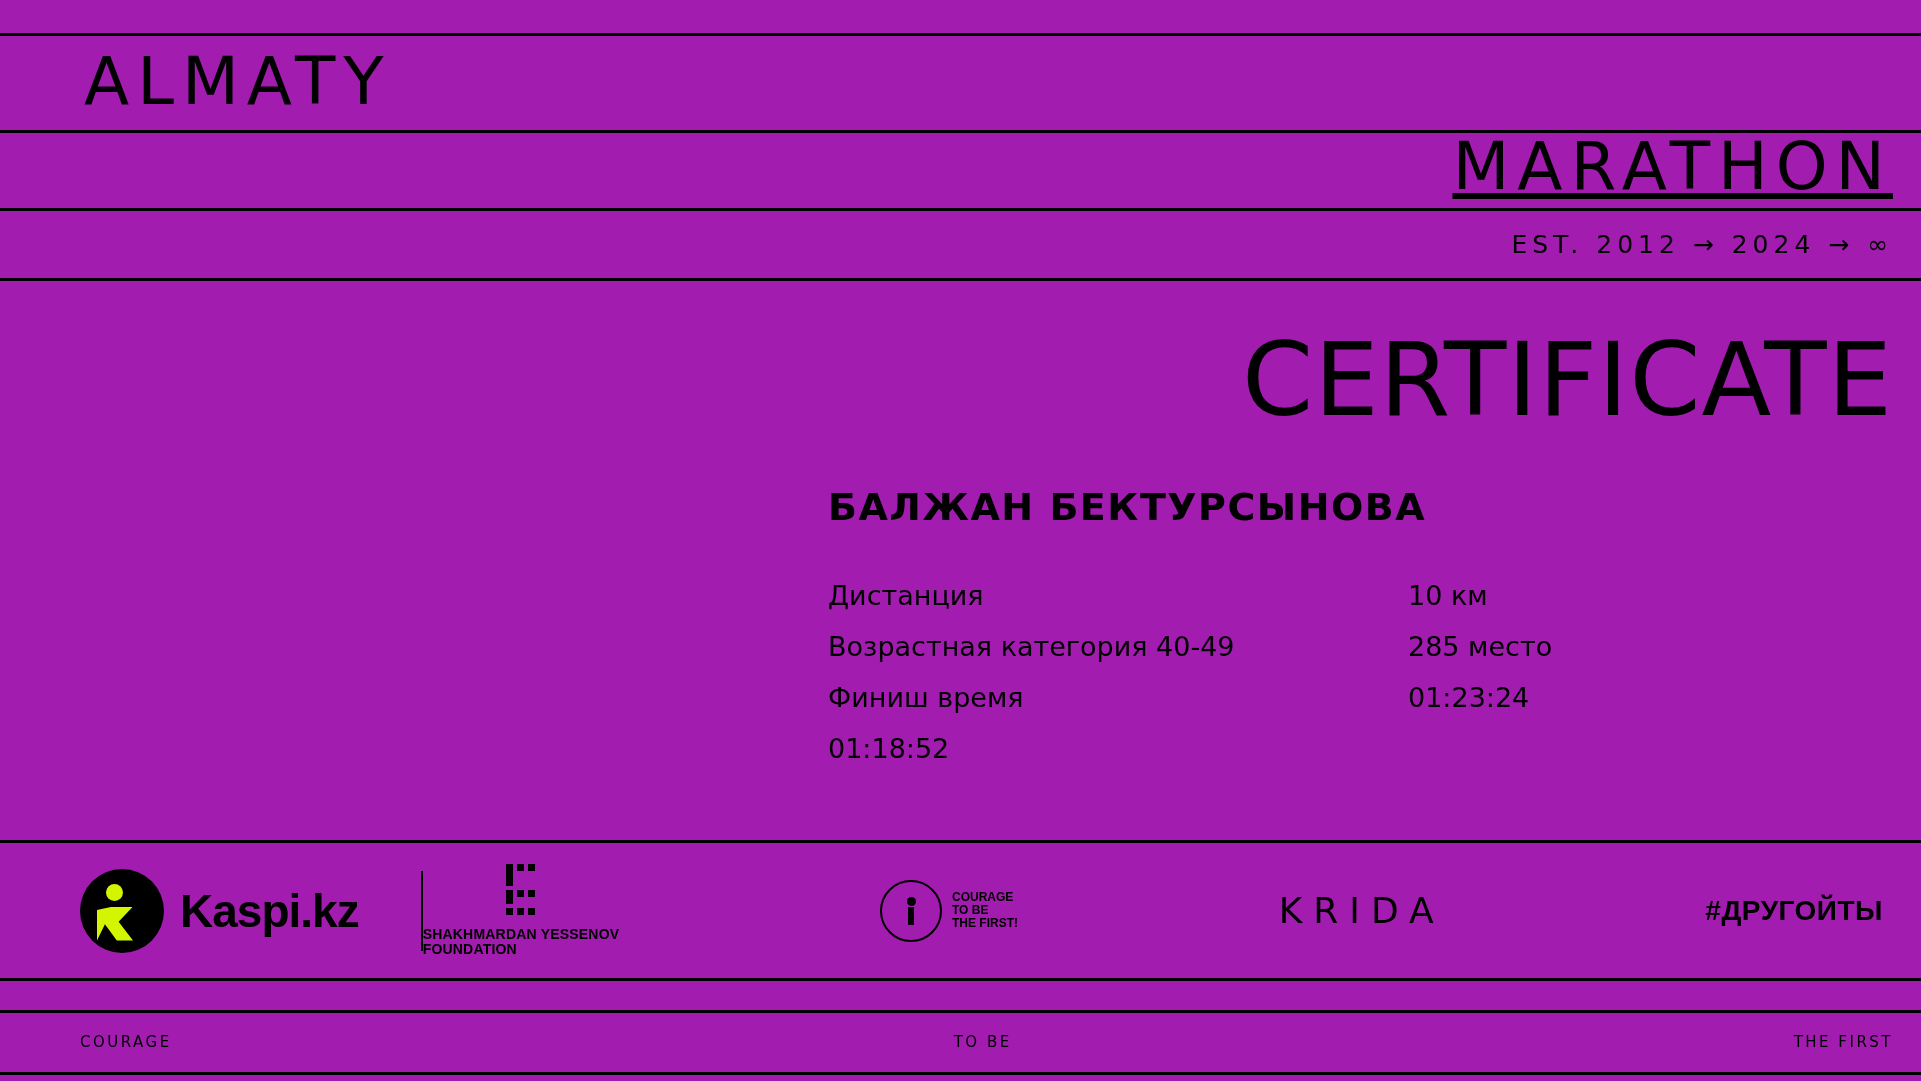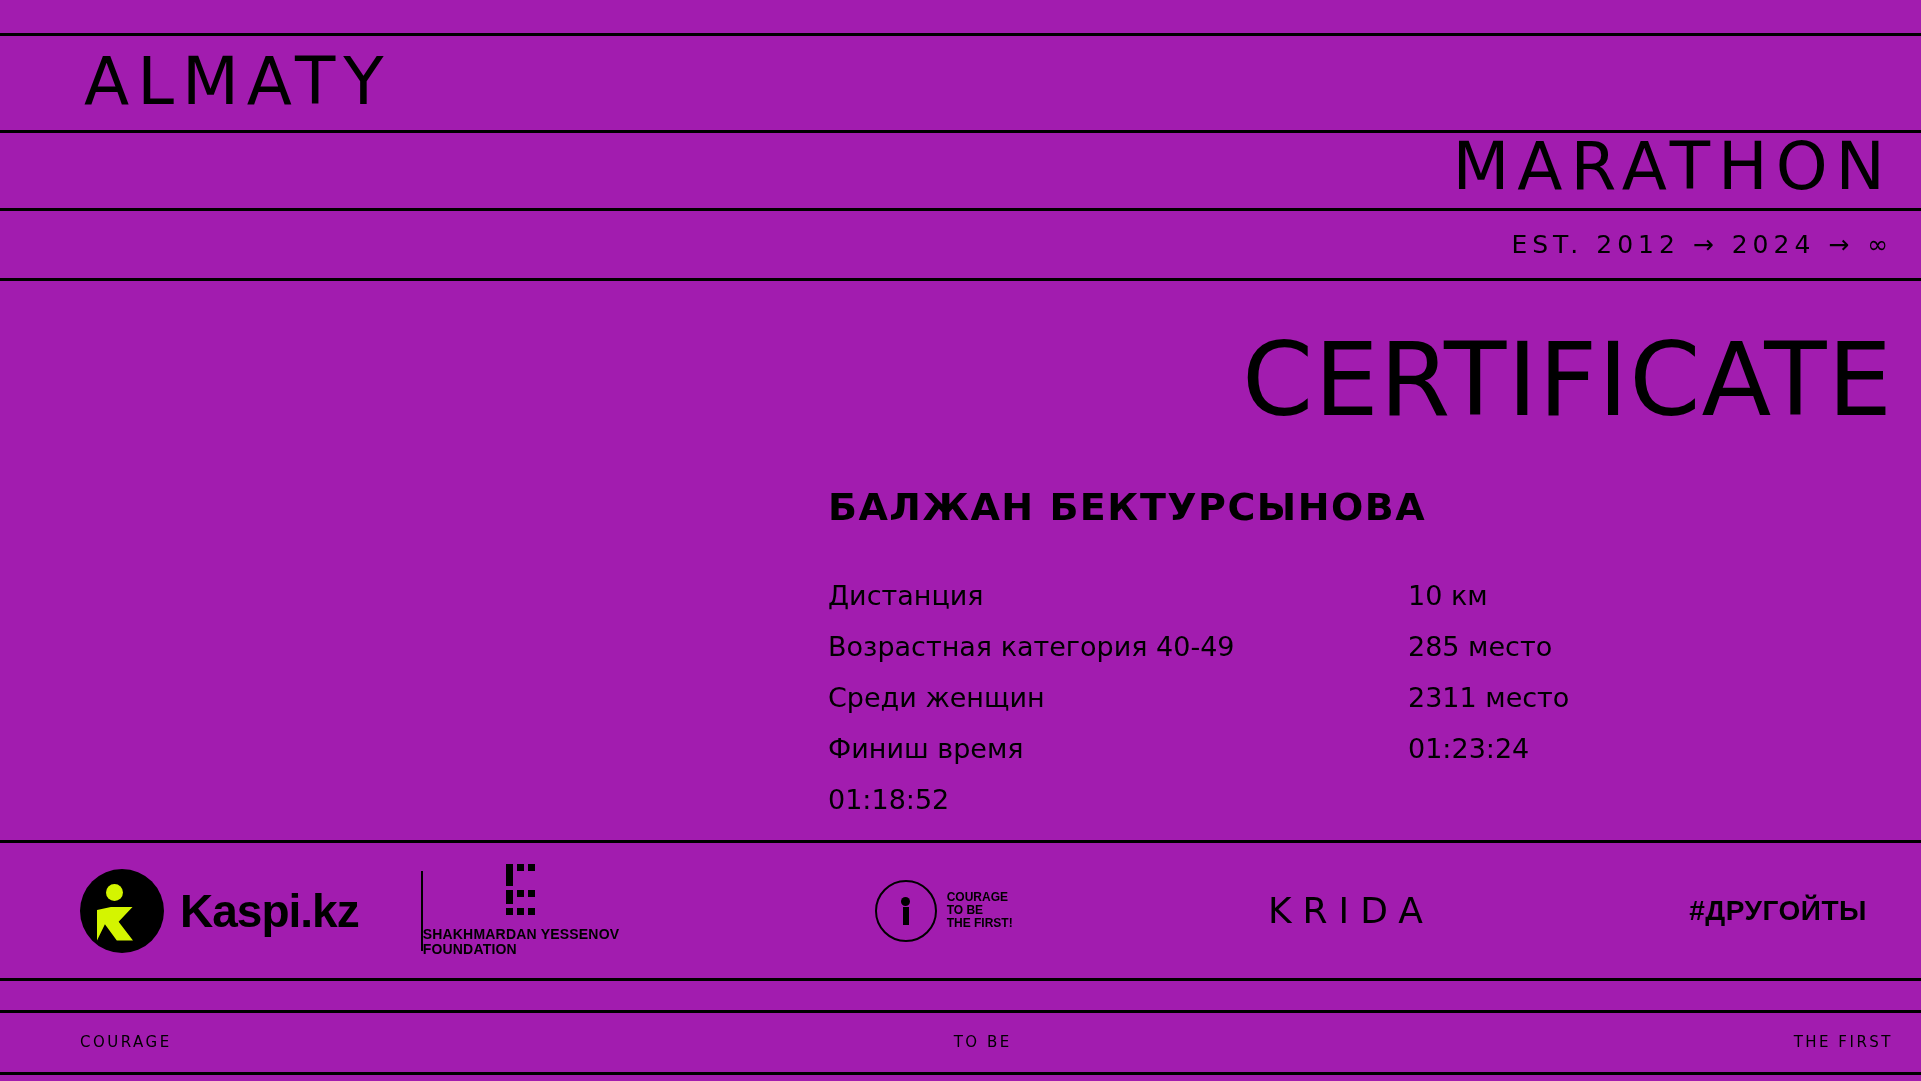--- a/index.html
+++ b/index.html
@@ -42,20 +42,21 @@
   }
   .hdr-marathon {
     position: absolute;
     right: 28px;
     top: 130px;
     font-size: 66px;
     font-weight: 400;
     letter-spacing: 8px;
     line-height: 74px;
     font-family: "DejaVu Sans", sans-serif;
+    text-decoration: underline;
   }
   .hdr-est {
     position: absolute;
     right: 28px;
     top: 230px;
     font-size: 25px;
     letter-spacing: 5px;
     font-family: "DejaVu Sans", sans-serif;
     text-align: right;
   }
@@ -149,21 +150,21 @@
     display: flex; align-items: center; justify-content: center;
     font-size: 5.5px; letter-spacing: 0.5px;
   }
   .corp-ring .fig {
     position: absolute; width: 20px; height: 28px;
   }
   .corp-ring .fig .head { width: 9px; height: 9px; border-radius: 50%; background: #000; margin: 0 auto; }
   .corp-ring .fig .body { width: 6px; height: 18px; background: #000; margin: 1px auto 0; }
   .corp-text { font-size: 12px; font-weight: bold; line-height: 13px; }
   .sp-krida { margin-left: auto; font-size: 36px; letter-spacing: 11px; font-family: "DejaVu Sans", sans-serif; }
-  .sp-hash { margin-left: auto; margin-right: 54px; font-size: 28px; font-weight: bold; letter-spacing: 0.5px; }
+  .sp-hash { margin-left: auto; margin-right: 38px; font-size: 28px; font-weight: bold; letter-spacing: 0.5px; }
 
   
   .footer {
     position: absolute;
     left: 0;
     top: 1013px;
     width: 100%;
     height: 58px;
     display: flex;
     align-items: center;
@@ -200,24 +201,20 @@
   <div class="results">
     <div class="res-row">
       <div class="res-label">Дистанция</div>
       <div class="res-value">10 км</div>
     </div>
     <div class="res-row">
       <div class="res-label">Возрастная категория 40-49</div>
       <div class="res-value">285 место</div>
     </div>
     <div class="res-row">
-      <div class="res-label">Среди женщин</div>
-      <div class="res-value">2311 место</div>
-    </div>
-    <div class="res-row">
       <div class="res-label">Финиш время</div>
       <div class="res-value">01:23:24</div>
     </div>
     <div class="res-row">
       <div class="res-value">01:18:52</div>
     </div>
   </div>
 
   <div class="sponsors">
 

